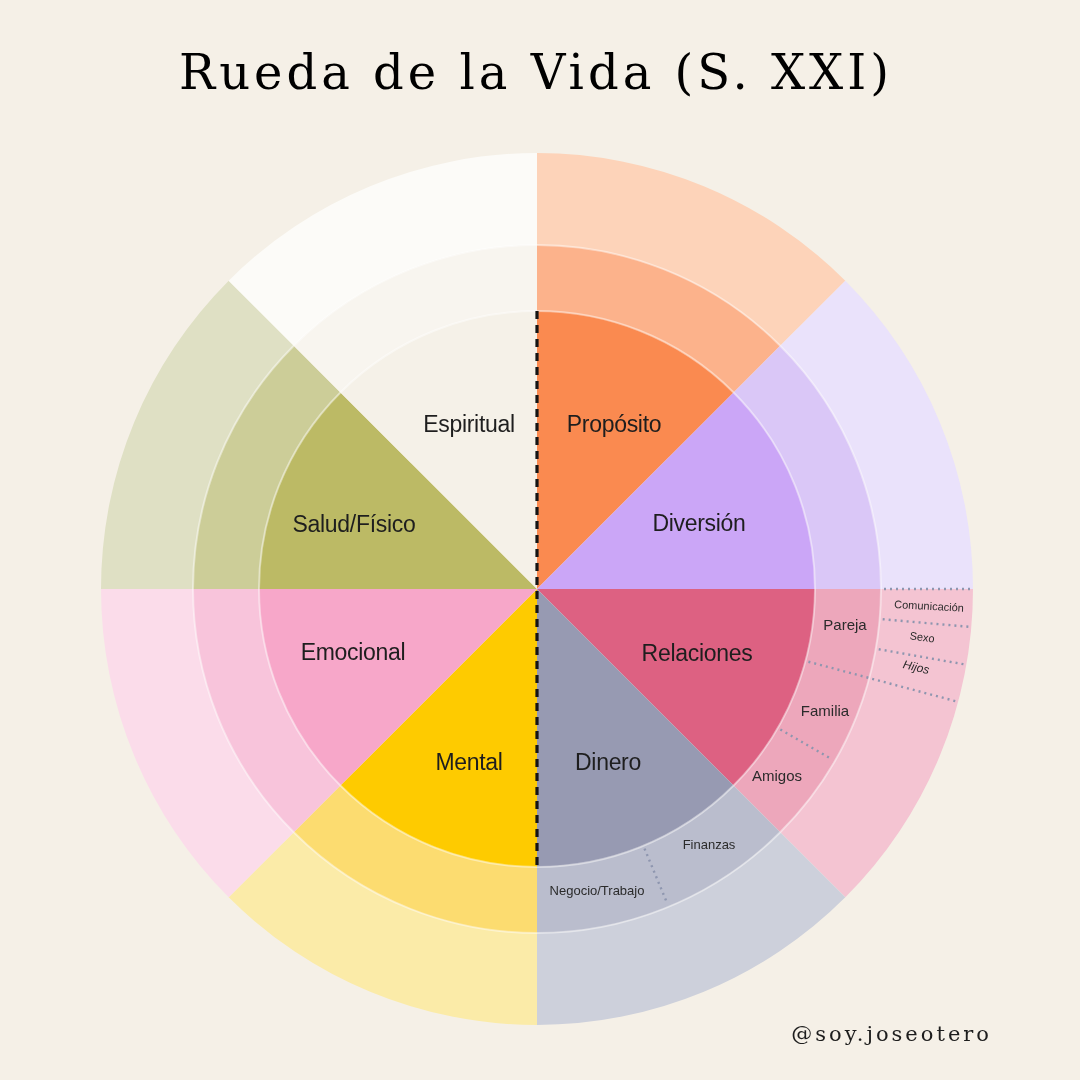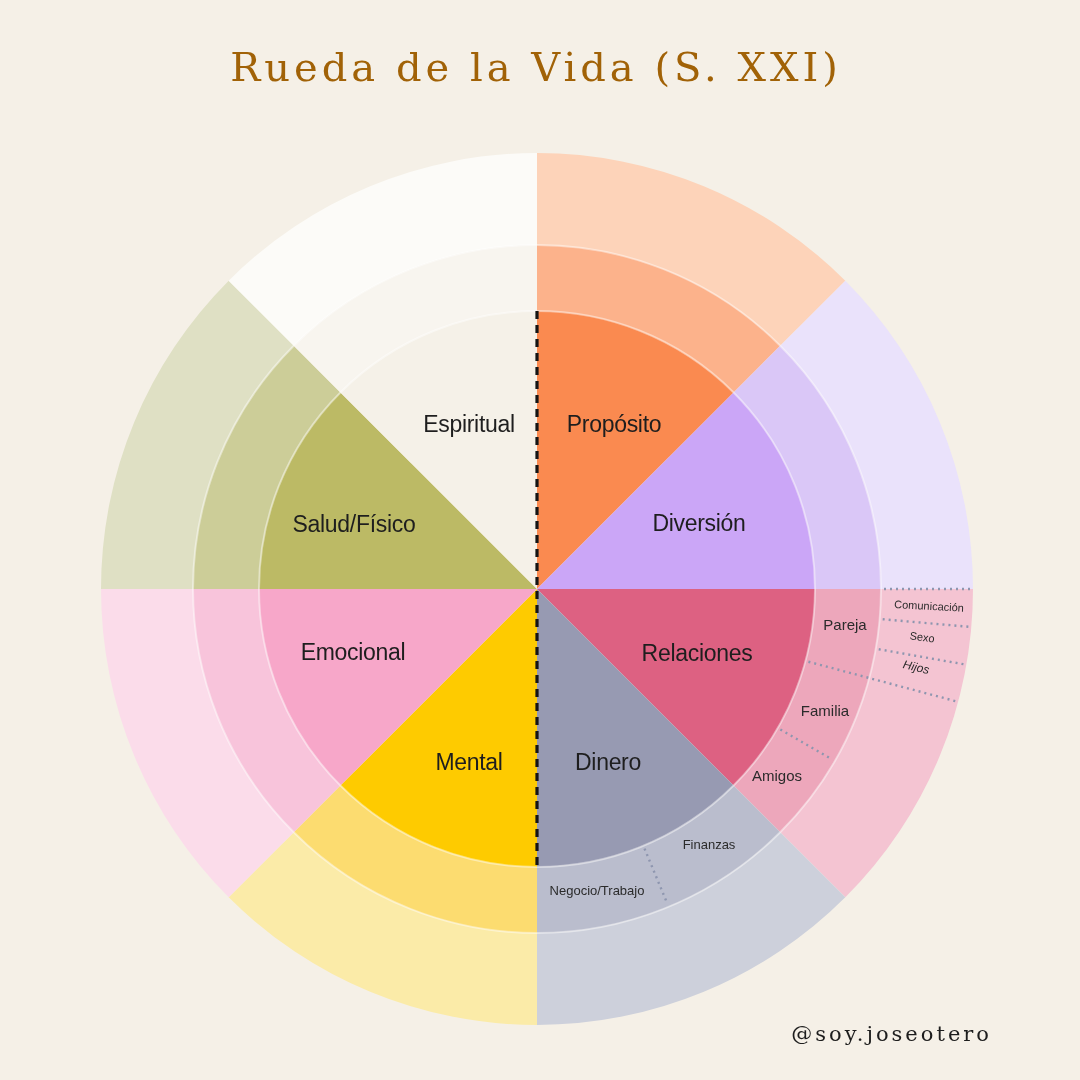--- a/index.html
+++ b/index.html
@@ -5,22 +5,22 @@
   html,body{margin:0;padding:0;}
   body{
     width:1080px;height:1080px;position:relative;overflow:hidden;
     background:#f5f0e7;
     font-family:"Liberation Sans",sans-serif;
   }
   .title{
     position:absolute;top:44px;left:0;width:1072px;
     text-align:center;
     font-family:"DejaVu Serif","Liberation Serif",serif;
-    font-size:40px;font-weight:400;letter-spacing:4px;
-    color:#a16207;
+    font-size:48px;font-weight:400;letter-spacing:4px;
+    color:#000000;
   }
   .signature{
     position:absolute;top:1022px;right:88px;
     font-family:"DejaVu Serif","Liberation Serif",serif;
     font-size:21px;letter-spacing:3px;color:#1d1d1d;
   }
   svg{position:absolute;left:0;top:0;}
   .sector-label{
     font-family:"Liberation Sans",sans-serif;
     font-size:23px;font-weight:500;fill:#1e1e1e;letter-spacing:-0.3px;

